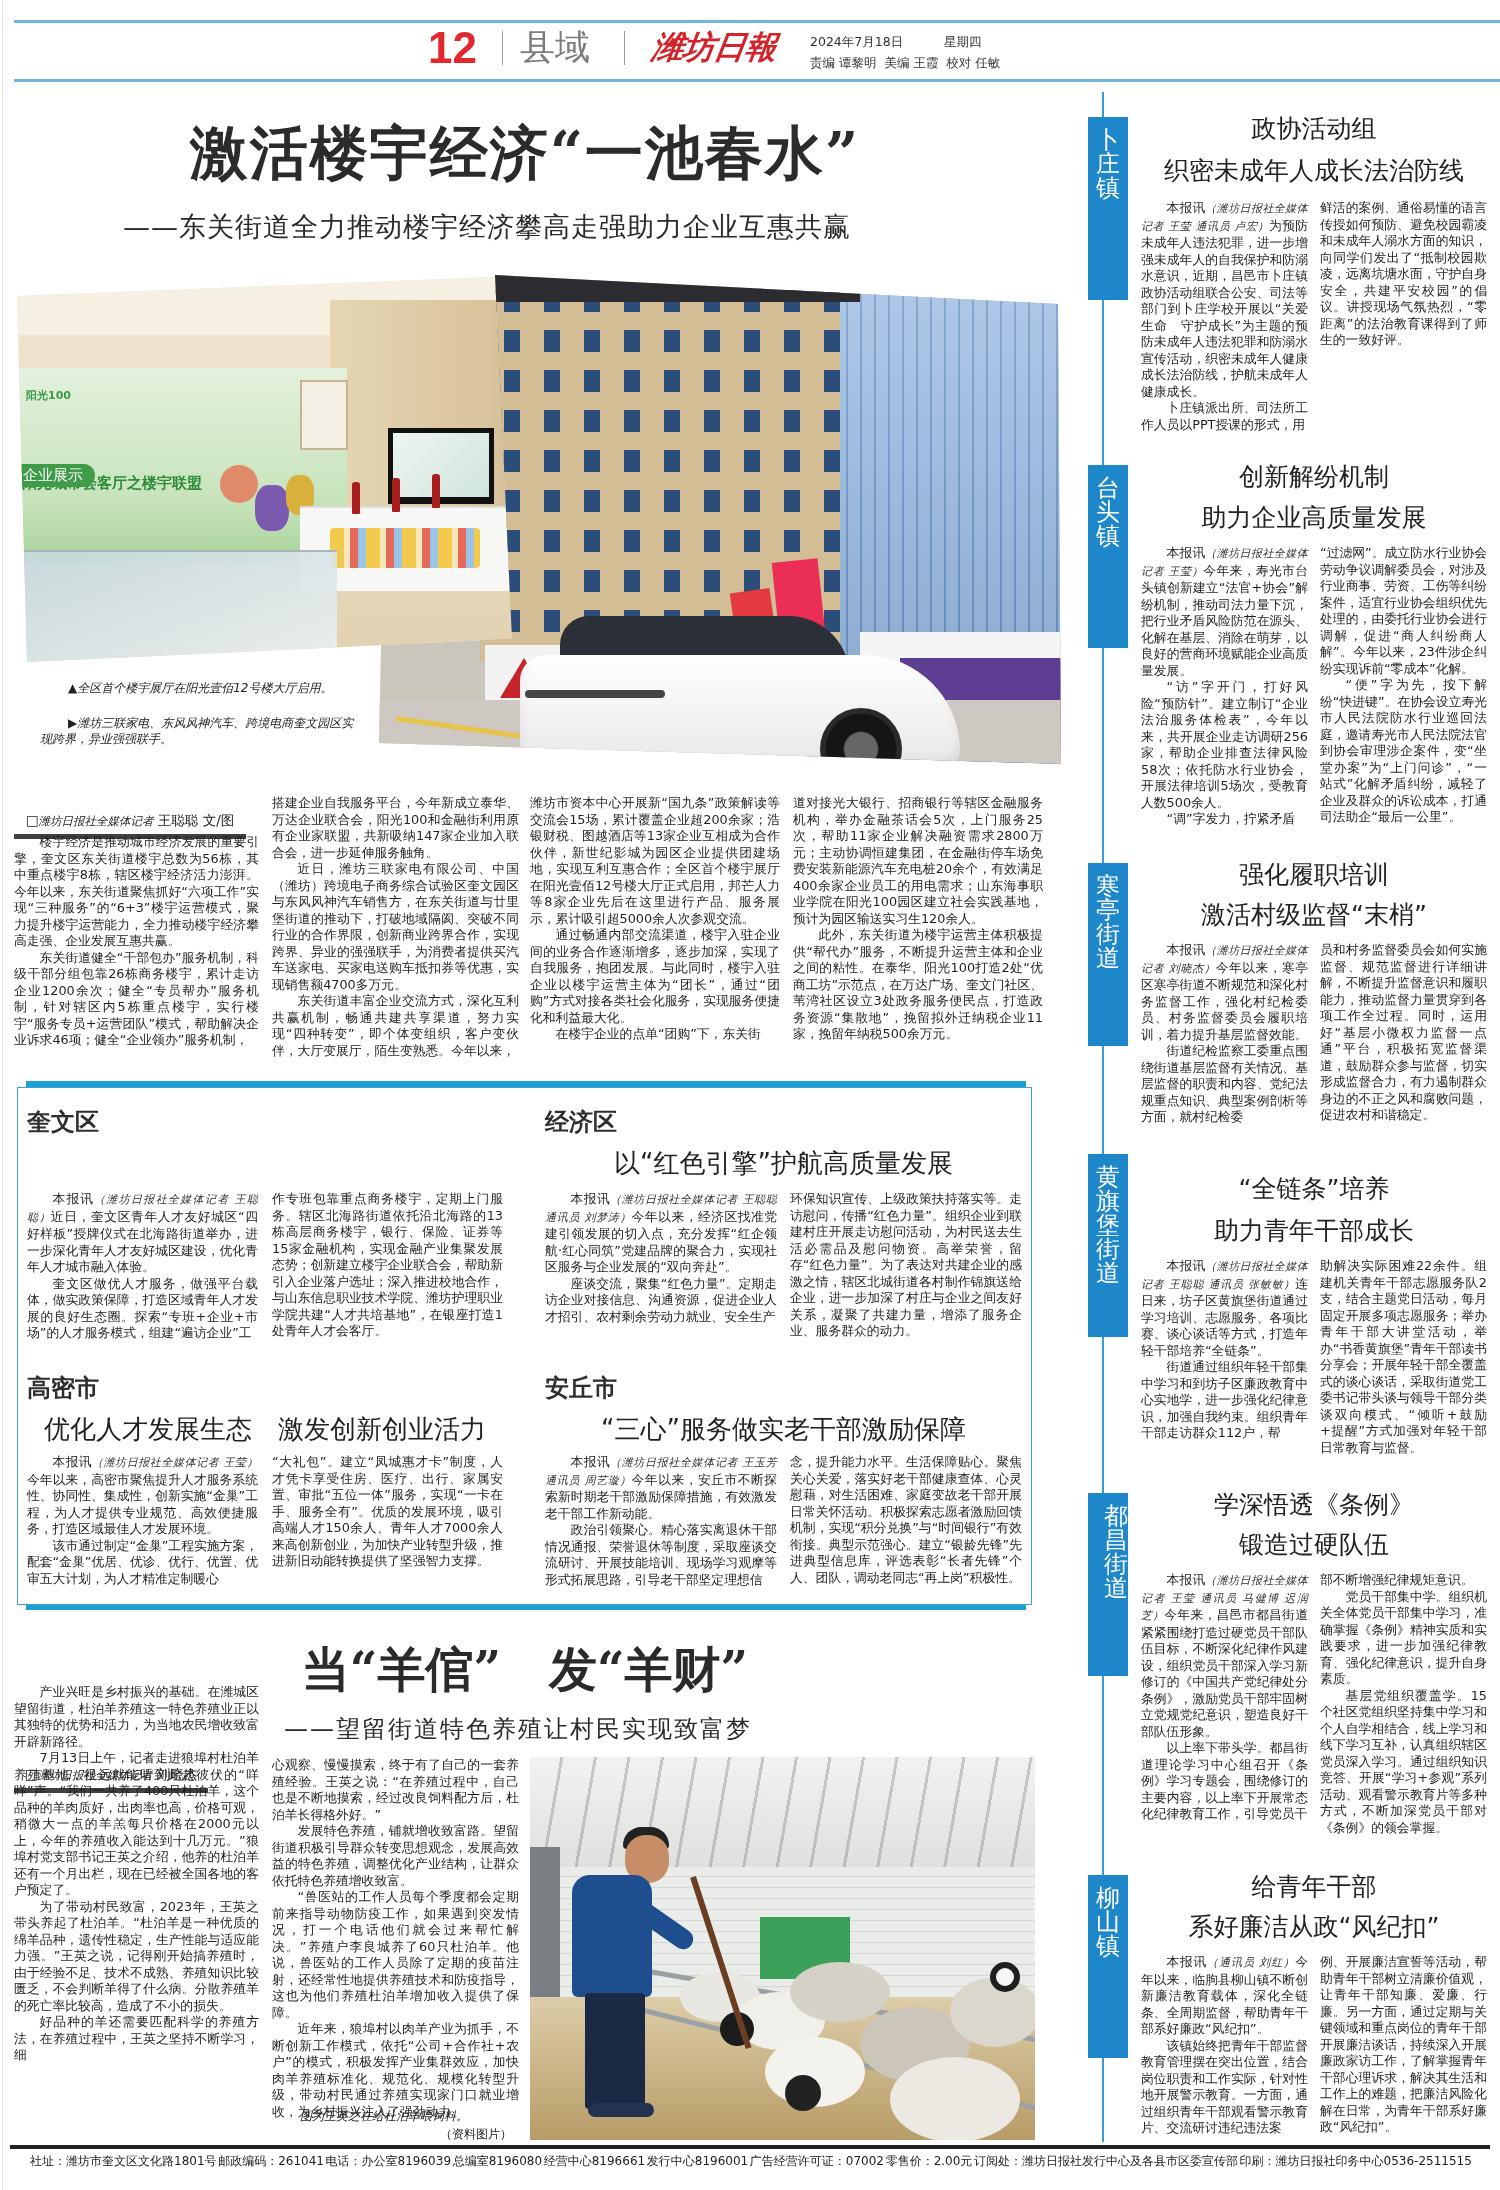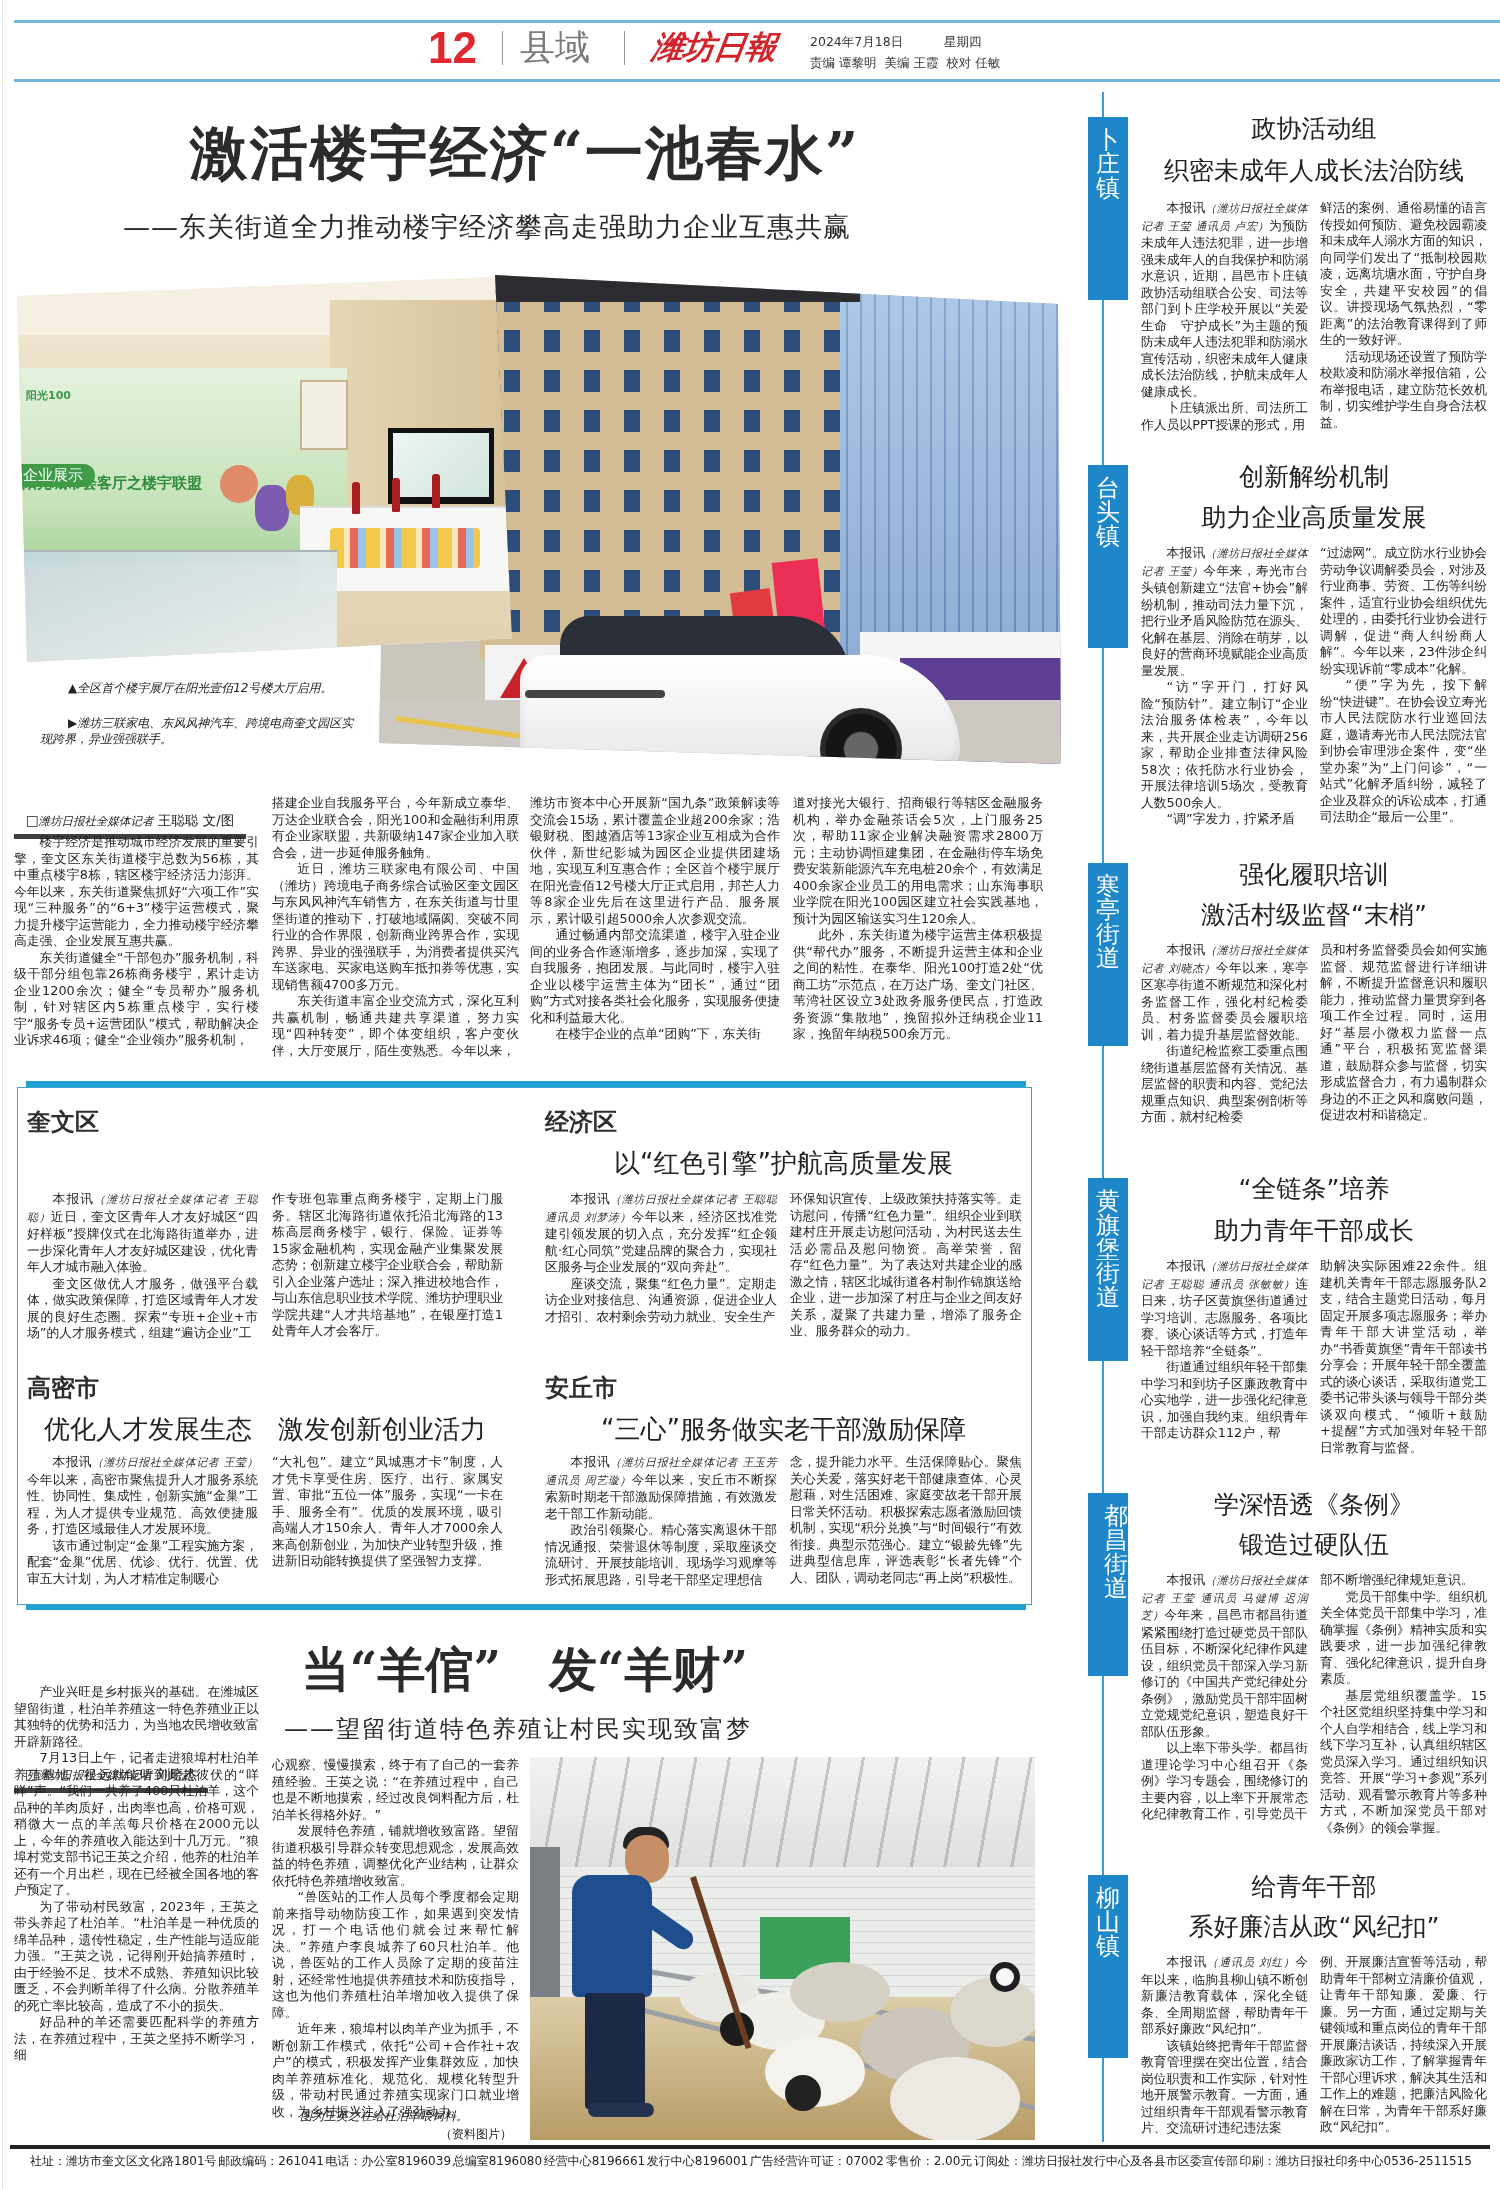--- a/index.html
+++ b/index.html
@@ -208,21 +208,20 @@
 
   <div class="tab" style="top:117px;"><span>卜庄镇</span></div>
   <div class="sb-title" style="top:114px;">政协活动组</div>
   <div class="sb-title" style="top:156px;">织密未成年人成长法治防线</div>
   <div class="col" style="left:1141px;top:200px;width:167px;">
     <p><span>本报讯</span><span class="src">（潍坊日报社全媒体记者 王莹 通讯员 卢宏）</span><span>为预防未成年人违法犯罪，进一步增强未成年人的自我保护和防溺水意识，近期，昌邑市卜庄镇政协活动组联合公安、司法等部门到卜庄学校开展以“关爱生命　守护成长”为主题的预防未成年人违法犯罪和防溺水宣传活动，织密未成年人健康成长法治防线，护航未成年人健康成长。</span></p>
     <p>卜庄镇派出所、司法所工作人员以PPT授课的形式，用</p>
   </div>
   <div class="col" style="left:1320px;top:200px;width:167px;">
     <p class="cont">鲜活的案例、通俗易懂的语言传授如何预防、避免校园霸凌和未成年人溺水方面的知识，向同学们发出了“抵制校园欺凌，远离坑塘水面，守护自身安全，共建平安校园”的倡议。讲授现场气氛热烈，“零距离”的法治教育课得到了师生的一致好评。</p>
-    <p>活动现场还设置了预防学校欺凌和防溺水举报信箱，公布举报电话，建立防范长效机制，切实维护学生自身合法权益。</p>
   </div>
 
   <div class="tab" style="top:465px;"><span>台头镇</span></div>
   <div class="sb-title" style="top:462px;">创新解纷机制</div>
   <div class="sb-title" style="top:503px;">助力企业高质量发展</div>
   <div class="col" style="left:1141px;top:545px;width:167px;">
     <p><span>本报讯</span><span class="src">（潍坊日报社全媒体记者 王莹）</span><span>今年来，寿光市台头镇创新建立“法官+协会”解纷机制，推动司法力量下沉，把行业矛盾风险防范在源头、化解在基层、消除在萌芽，以良好的营商环境赋能企业高质量发展。</span></p>
     <p>“访”字开门，打好风险“预防针”。建立制订“企业法治服务体检表”，今年以来，共开展企业走访调研256家，帮助企业排查法律风险58次；依托防水行业协会，开展法律培训5场次，受教育人数500余人。</p>
     <p>“调”字发力，拧紧矛盾</p>
   </div>
@@ -235,21 +234,21 @@
   <div class="sb-title" style="top:860px;">强化履职培训</div>
   <div class="sb-title" style="top:900px;">激活村级监督“末梢”</div>
   <div class="col" style="left:1141px;top:942px;width:167px;">
     <p><span>本报讯</span><span class="src">（潍坊日报社全媒体记者 刘晓杰）</span><span>今年以来，寒亭区寒亭街道不断规范和深化村务监督工作，强化村纪检委员、村务监督委员会履职培训，着力提升基层监督效能。</span></p>
     <p>街道纪检监察工委重点围绕街道基层监督有关情况、基层监督的职责和内容、党纪法规重点知识、典型案例剖析等方面，就村纪检委</p>
   </div>
   <div class="col" style="left:1320px;top:942px;width:167px;">
     <p class="cont">员和村务监督委员会如何实施监督、规范监督进行详细讲解，不断提升监督意识和履职能力，推动监督力量贯穿到各项工作全过程。同时，运用好“基层小微权力监督一点通”平台，积极拓宽监督渠道，鼓励群众参与监督，切实形成监督合力，有力遏制群众身边的不正之风和腐败问题，促进农村和谐稳定。</p>
   </div>
 
-  <div class="tab" style="top:1178px;"><span>黄旗堡街道</span></div>
+  <div class="tab" style="top:1154px;"><span>黄旗堡街道</span></div>
   <div class="sb-title" style="top:1174px;">“全链条”培养</div>
   <div class="sb-title" style="top:1216px;">助力青年干部成长</div>
   <div class="col" style="left:1141px;top:1258px;width:167px;">
     <p><span>本报讯</span><span class="src">（潍坊日报社全媒体记者 王聪聪 通讯员 张敏敏）</span><span>连日来，坊子区黄旗堡街道通过学习培训、志愿服务、各项比赛、谈心谈话等方式，打造年轻干部培养“全链条”。</span></p>
     <p>街道通过组织年轻干部集中学习和到坊子区廉政教育中心实地学，进一步强化纪律意识，加强自我约束。组织青年干部走访群众112户，帮</p>
   </div>
   <div class="col" style="left:1320px;top:1258px;width:167px;">
     <p class="cont">助解决实际困难22余件。组建机关青年干部志愿服务队2支，结合主题党日活动，每月固定开展多项志愿服务；举办青年干部大讲堂活动，举办“书香黄旗堡”青年干部读书分享会；开展年轻干部全覆盖式的谈心谈话，采取街道党工委书记带头谈与领导干部分类谈双向模式、“倾听+鼓励+提醒”方式加强对年轻干部日常教育与监督。</p>
   </div>
 

